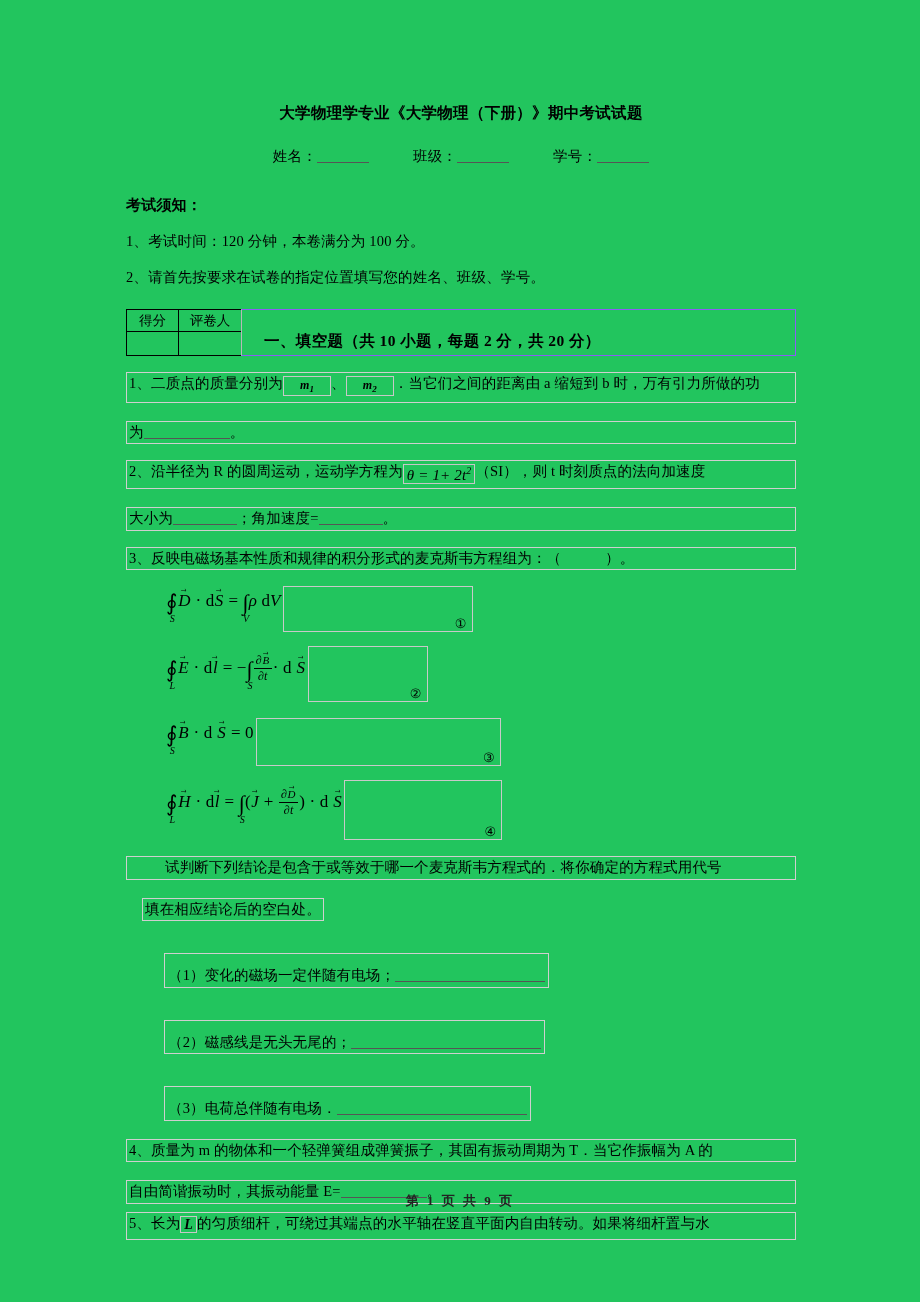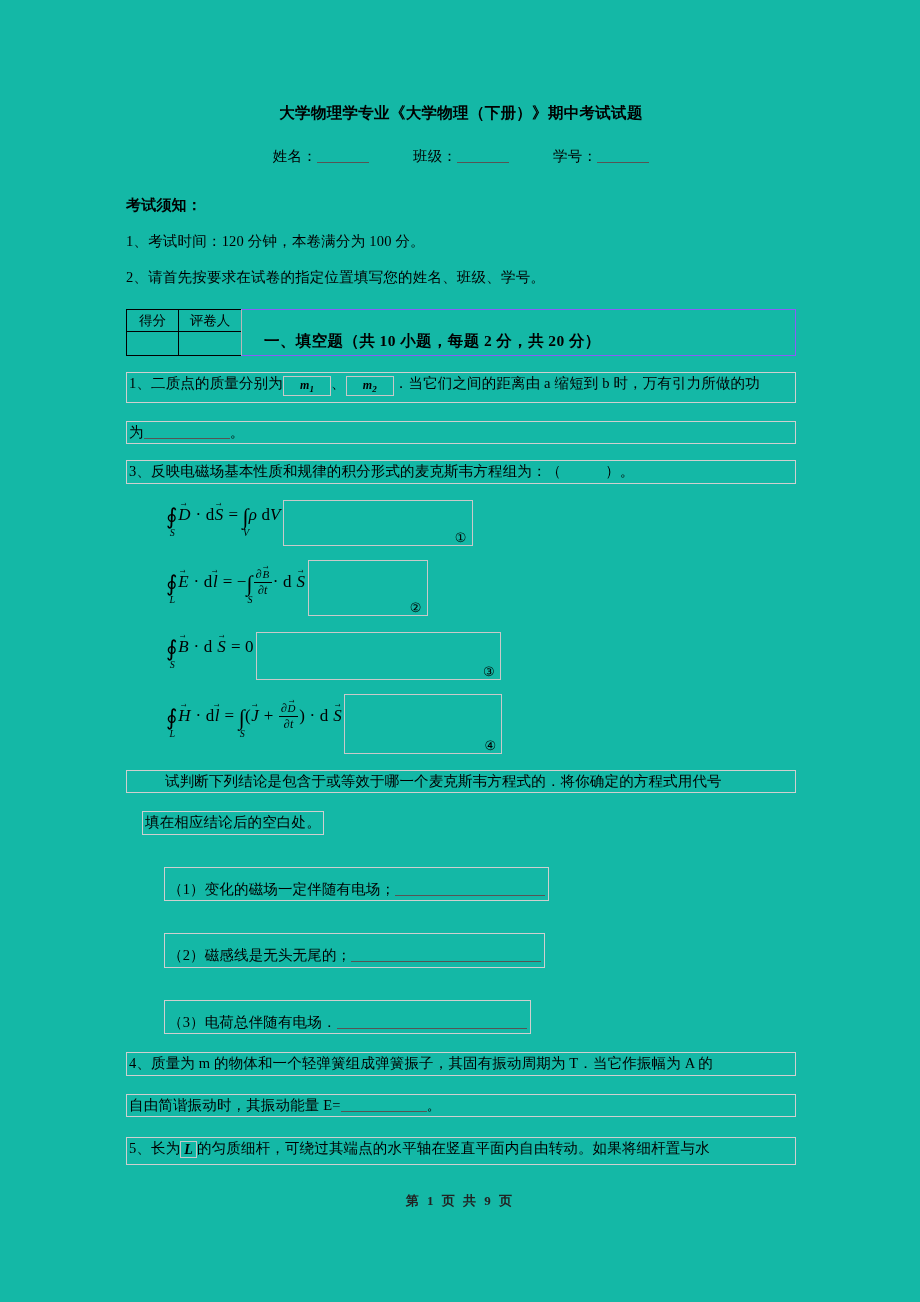--- a/index.html
+++ b/index.html
@@ -8,21 +8,21 @@
     background: #ffffff;
   }
   body {
     font-family: "Liberation Serif", "DejaVu Serif", serif;
     color: #000000;
   }
   .page {
     position: relative;
     width: 920px;
     height: 1302px;
-    background: #14b8a6;
+    background: #22c55e;
     overflow: hidden;
     box-sizing: border-box;
   }
   .content {
     position: absolute;
     left: 126px;
     top: 0;
     width: 670px;
   }
 
@@ -283,20 +283,24 @@
       </tbody>
         </table>
       <div class="section-title-box">一、填空题（共 10 小题，每题 2 分，共 20 分）</div>
     </div>
 
     <div class="q ql-wrap">
       <span class="q-line"><span>1、二质点的质量分别为</span><span class="inline-sub"><span class="mathit"><span>m</span><sub>1</sub></span></span><span>、</span><span class="inline-sub"><span class="mathit"><span>m</span><sub>2</sub></span></span><span>．当它们之间的距离由 a 缩短到 b 时，万有引力所做的功</span></span>
       <span class="q-line"><span>为</span><span class="blank-u bu-86"></span><span>。</span></span>
     </div>
 
+    <div class="q ql-wrap">
+      <span class="q-line"><span>2、沿半径为 R 的圆周运动，运动学方程为</span><span class="eq-inline"><span>θ = 1+ 2t</span><sup>2</sup></span><span>（SI），则 t 时刻质点的法向加速度</span></span>
+      <span class="q-line"><span>大小为</span><span class="blank-u bu-64"></span><span>；角加速度=</span><span class="blank-u bu-64"></span><span>。</span></span>
+    </div>
 
     <div class="q" style="margin-top:16px;">
       <span class="q-line">3、反映电磁场基本性质和规律的积分形式的麦克斯韦方程组为：（　　　）。</span>
 
       <div class="eqn-row">
         <div class="eqn-formula">
           <span class="oint">∮<span class="lim">S</span></span><span class="vec">D</span><span class="upr">&nbsp;·&nbsp;d</span><span class="vec">S</span><span class="upr">&nbsp;=&nbsp;</span><span class="intg">∫<span class="lim">V</span></span><span style="font-style:italic;">ρ</span><span class="upr">&nbsp;d</span><span style="font-style:italic;">V</span>
         </div>
         <div class="eqn-box" style="width:190px;height:46px;margin-top:2px;">
           <span class="circled">①</span>
@@ -344,20 +348,20 @@
       <div class="sub-holder">
         <div class="subitem"><span>（3）电荷总伴随有电场．</span><span class="blank-u bu-190"></span></div>
       </div>
     </div>
 
     <div class="q ql-wrap" style="margin-top:18px;">
       <span class="q-line">4、质量为 m 的物体和一个轻弹簧组成弹簧振子，其固有振动周期为 T．当它作振幅为 A 的</span>
       <span class="q-line"><span>自由简谐振动时，其振动能量 E=</span><span class="blank-u bu-86"></span><span>。</span></span>
     </div>
 
-    <div class="q" style="margin-top:20px;">
+    <div class="q" style="margin-top:8px;">
       <span class="q-line"><span>5、长为</span><span class="inline-sub" style="padding:0 3px;"><span class="mathit" style="font-size:14px;">L</span></span><span>的匀质细杆，可绕过其端点的水平轴在竖直平面内自由转动。如果将细杆置与水</span></span>
     </div>
 
   </div>
 
   <div class="footer">第 1 页 共 9 页</div>
 </div>
 
 </body></html>

